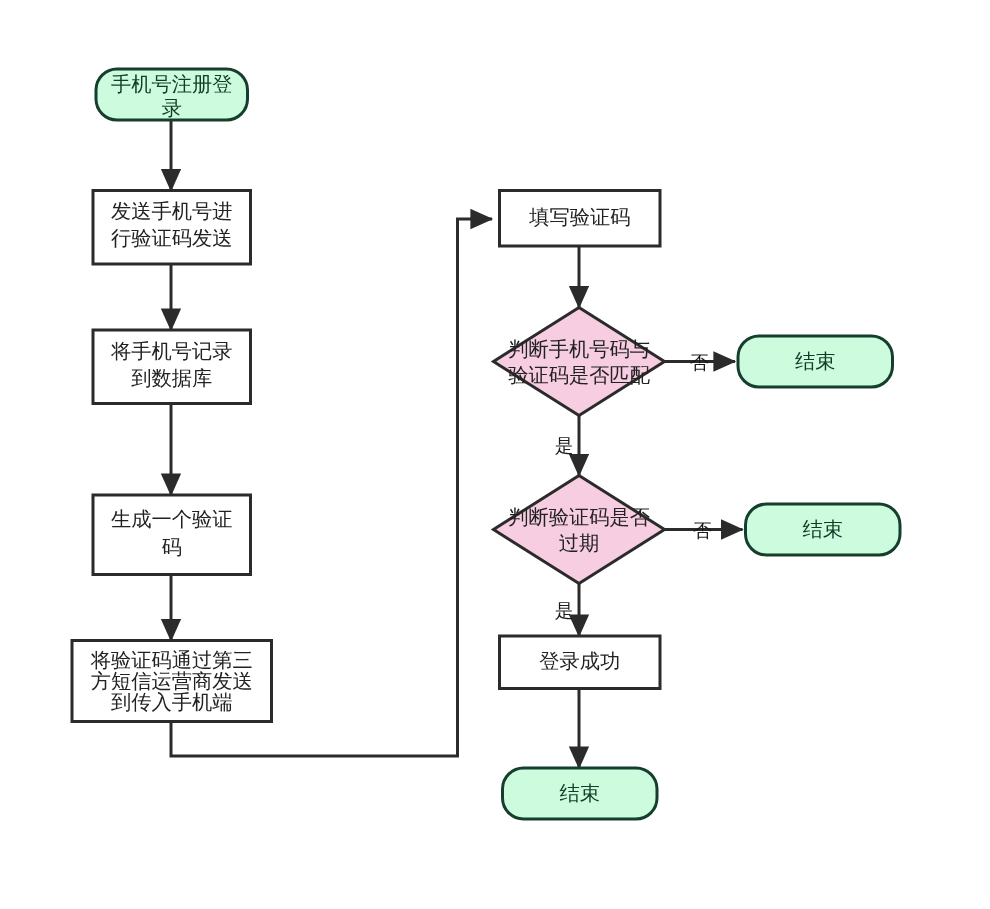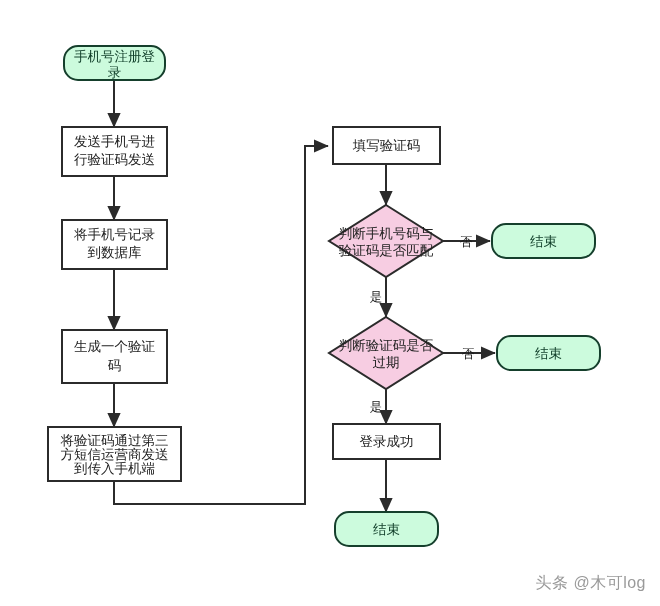--- a/index.html
+++ b/index.html
@@ -180,15 +180,14 @@
       <text class="term-text" x="548.5" y="354">结束</text>
     </g>
 
     <g>
       <rect class="shape-term" x="335" y="512" width="103" height="34" rx="14" ry="14"></rect>
       <text class="term-text" x="386.5" y="530">结束</text>
     </g>
 
   </svg>
 
-  <div class="watermark">头条 @木可log</div>
 
 </div>
 
 </body></html>

